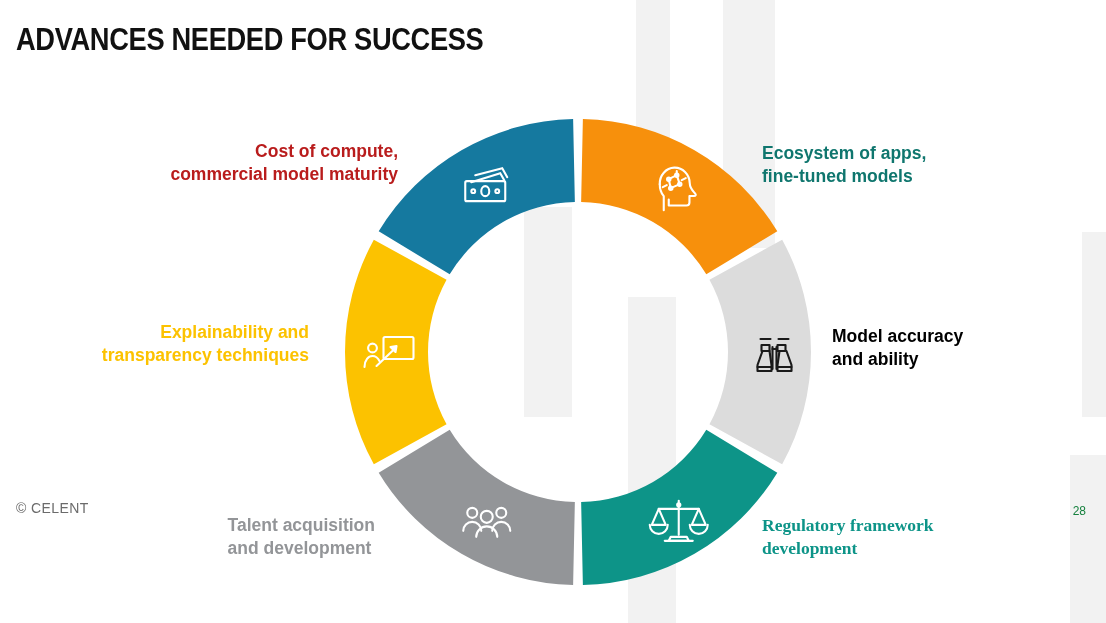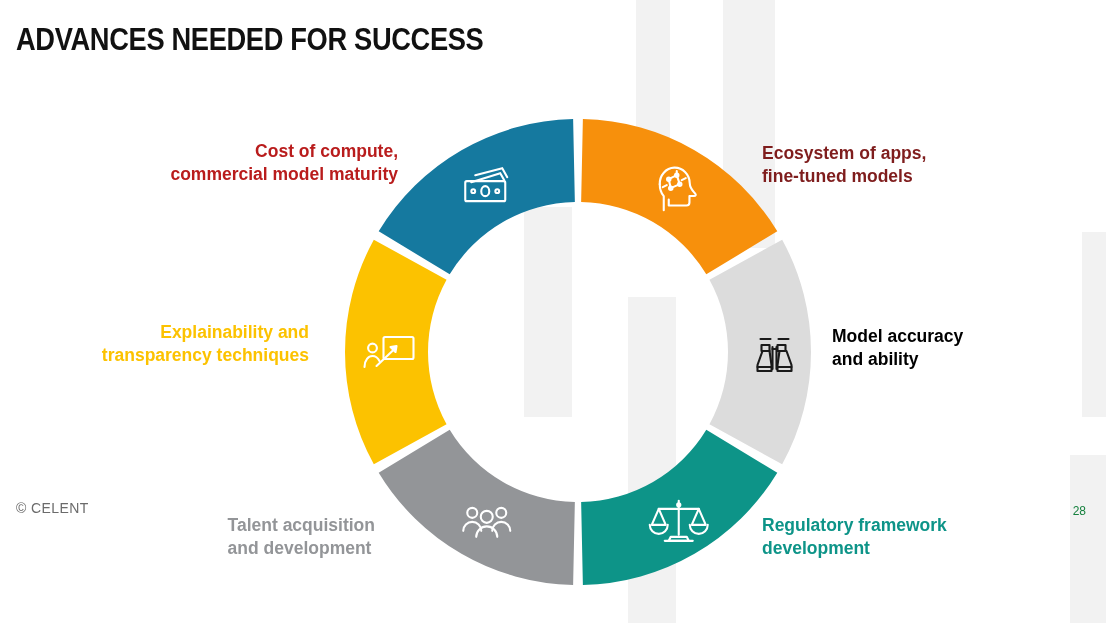--- a/index.html
+++ b/index.html
@@ -55,23 +55,23 @@
   .seg-label {
     position: absolute;
     font-size: 17.5px;
     font-weight: 700;
     line-height: 1.34;
     white-space: nowrap;
   }
   .seg-label .l2 { display: block; }
 
   #label-cost        { right: 708px; top: 140px; text-align: right; color: #b91c1c; }
-  #label-ecosystem   { left: 762px;  top: 142px; text-align: left;  color: #7f1d1d; }
+  #label-ecosystem   { left: 762px;  top: 142px; text-align: left;  color: #0f766e; }
   #label-accuracy    { left: 832px;  top: 325px; text-align: left;  color: #000000; }
-  #label-regulatory  { left: 762px;  top: 514px; text-align: left;  color: #0d9488; }
+  #label-regulatory  { left: 762px;  top: 514px; text-align: left;  color: #0d9488; font-family: Liberation Serif, serif; }
   #label-talent      { right: 731px; top: 514px; text-align: left; color: #939598; }
   #label-explain     { right: 797px; top: 321px; text-align: right; color: #fcc200; }
 
   
   #copyright {
     position: absolute;
     left: 16px;
     bottom: 9px;
     font-size: 14px;
     letter-spacing: 0.4px;

